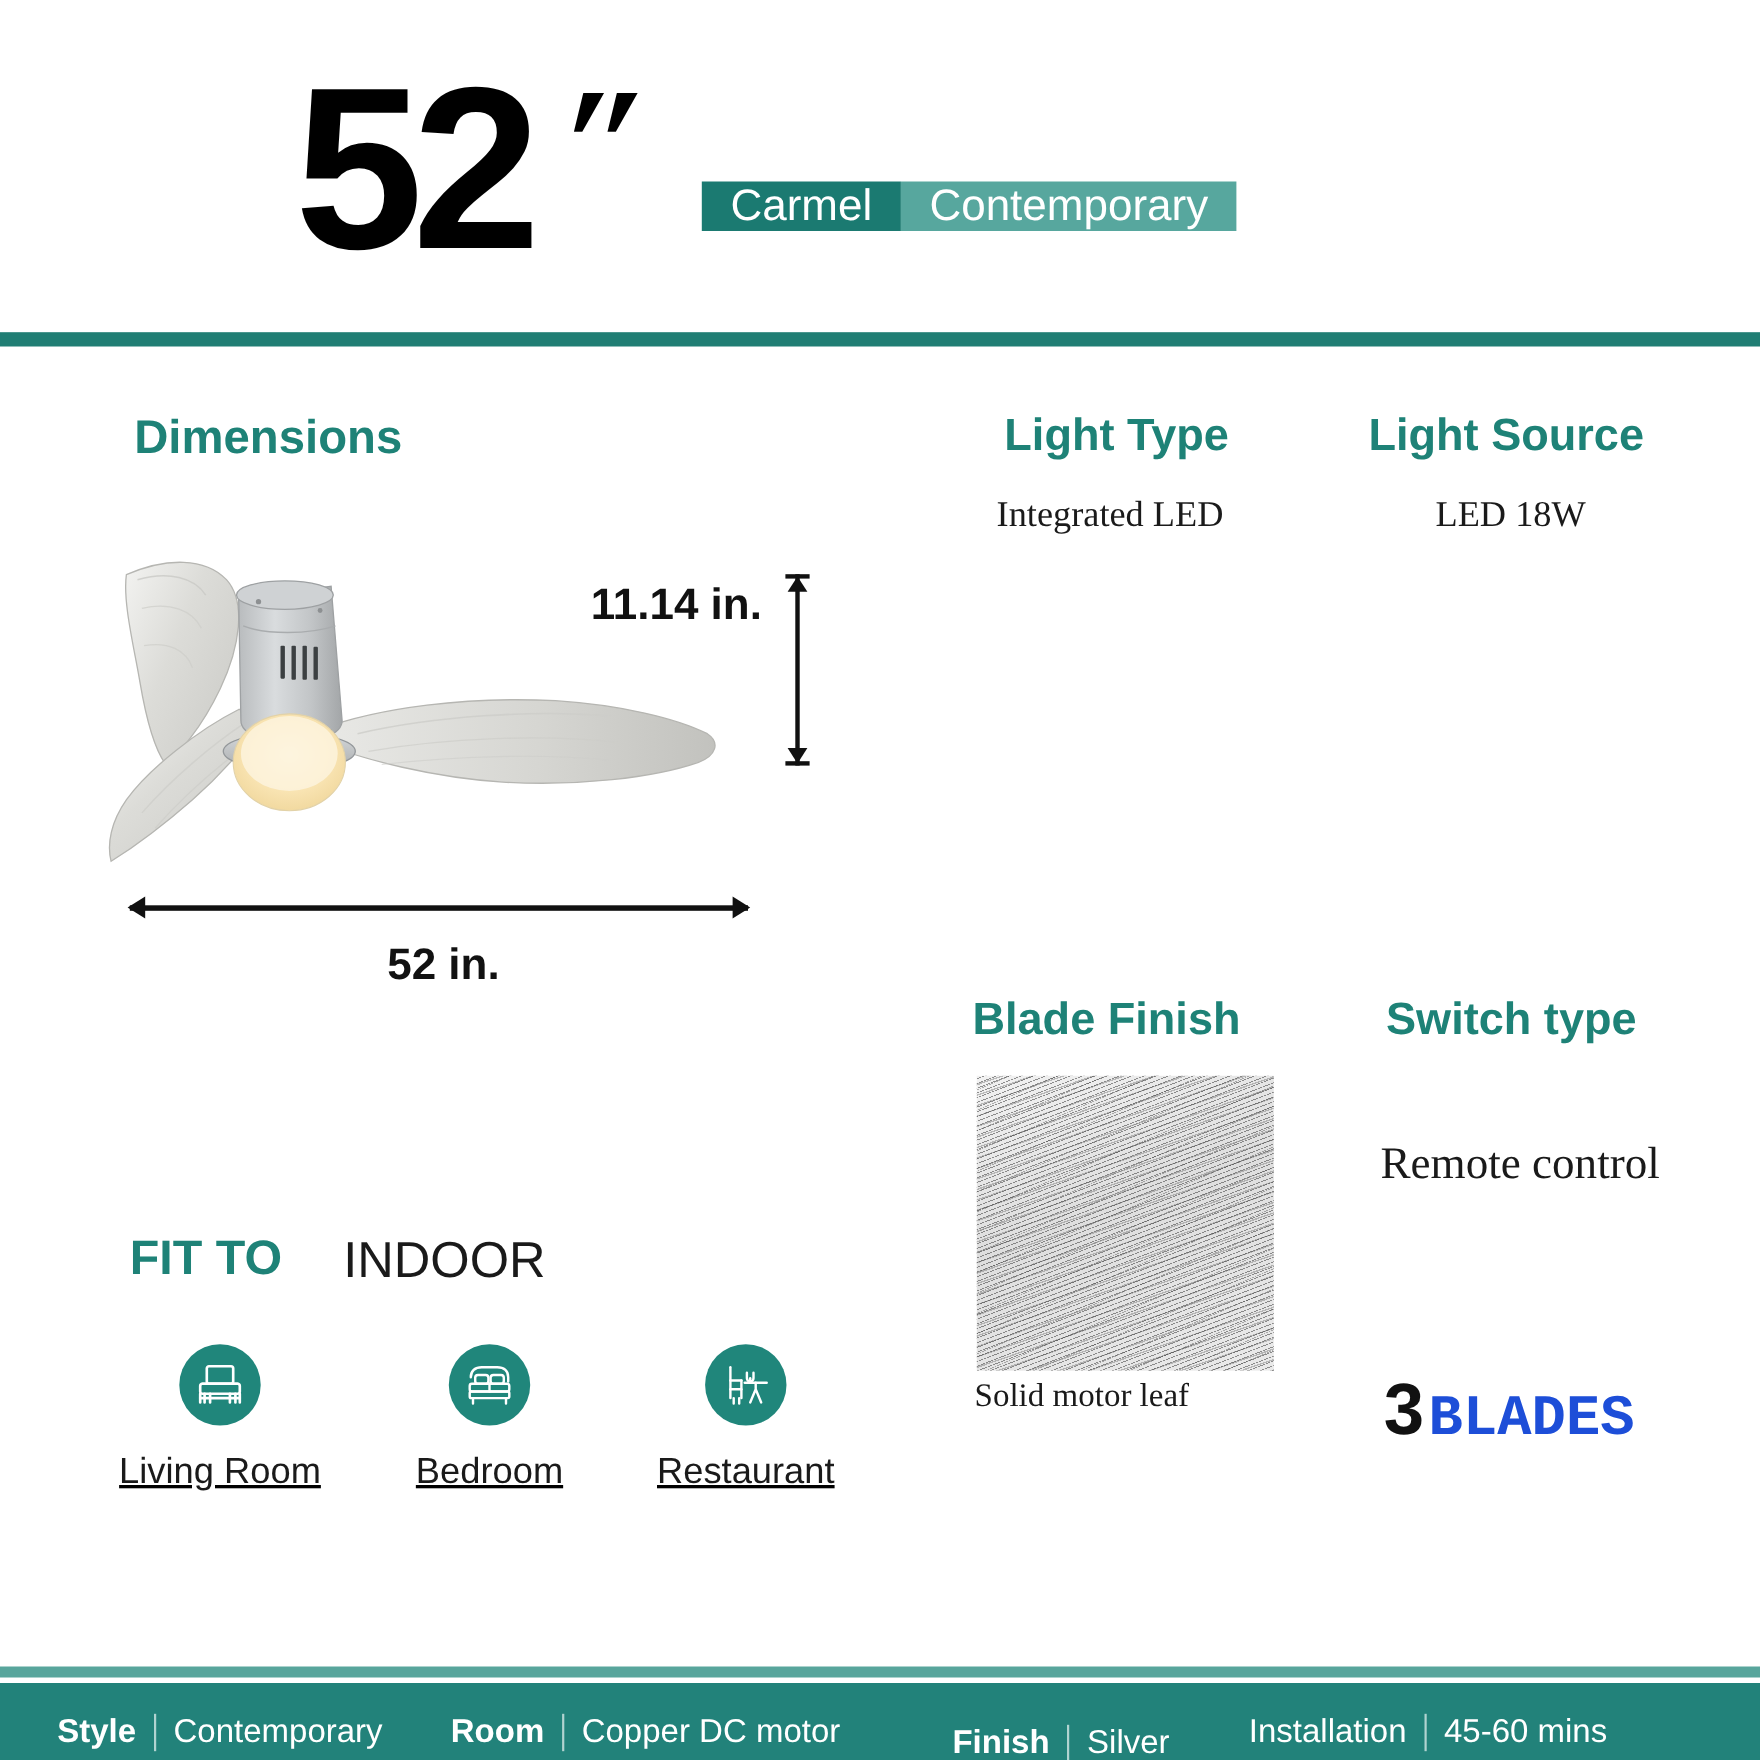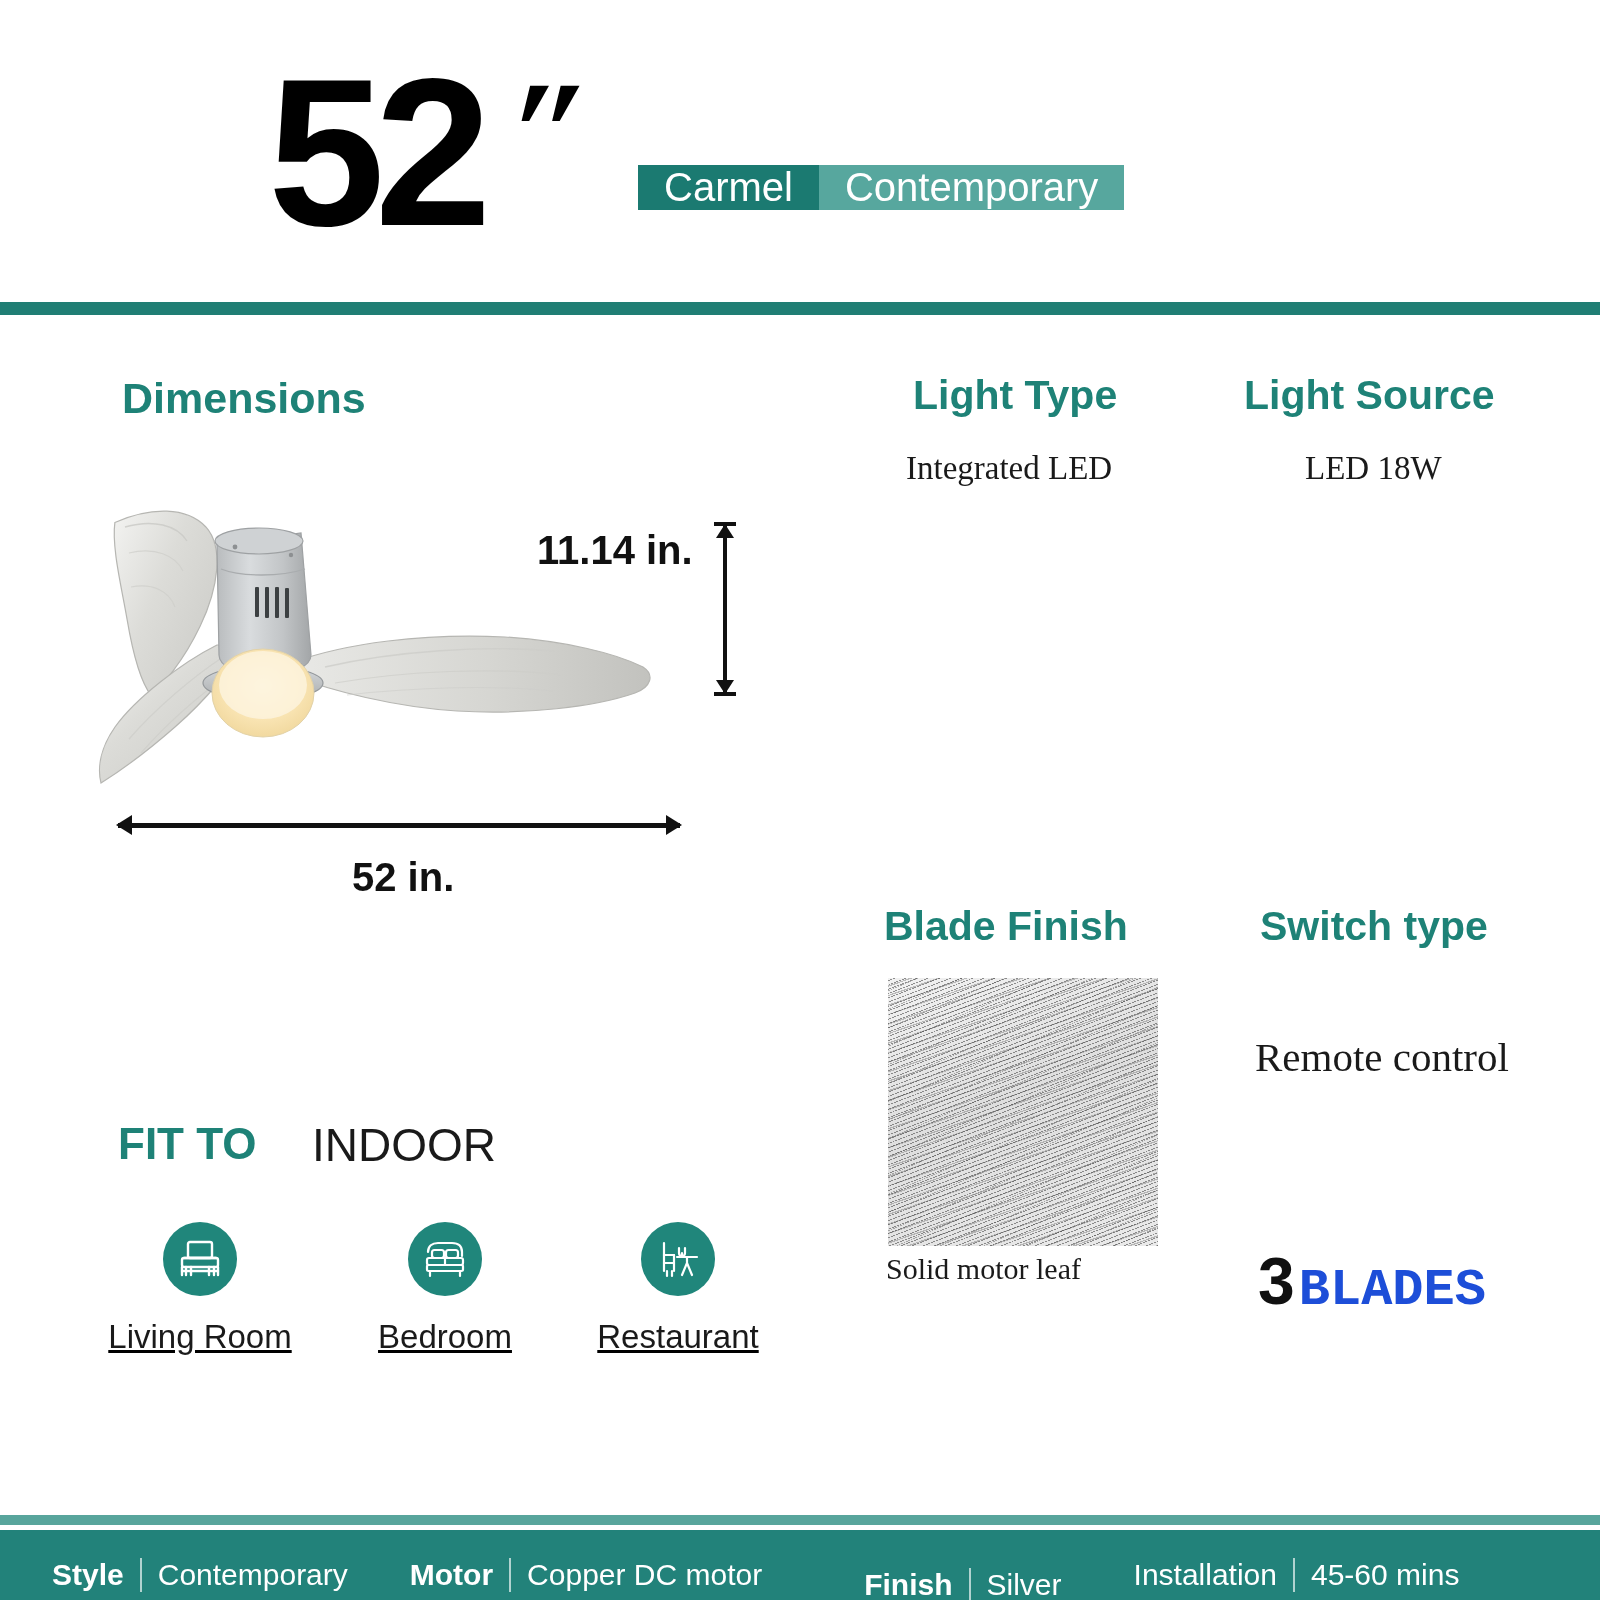--- a/index.html
+++ b/index.html
@@ -348,21 +348,21 @@
 </div>
 
 <div id="footer-rule"></div>
 <div id="footer-bar">
   <div class="f-item" id="fi-0">
     <span class="f-key">Style</span>
     <span class="f-sep"></span>
     <span class="f-val">Contemporary</span>
   </div>
   <div class="f-item" id="fi-1">
-    <span class="f-key">Motor</span>
+    <span class="f-key">Room</span>
     <span class="f-sep"></span>
     <span class="f-val">Copper  DC motor</span>
   </div>
   <div class="f-item" id="fi-2">
     <span class="f-key">Finish</span>
     <span class="f-sep"></span>
     <span class="f-val">Silver</span>
   </div>
   <div class="f-item" id="fi-3">
     <span class="f-key-plain">Installation</span>

